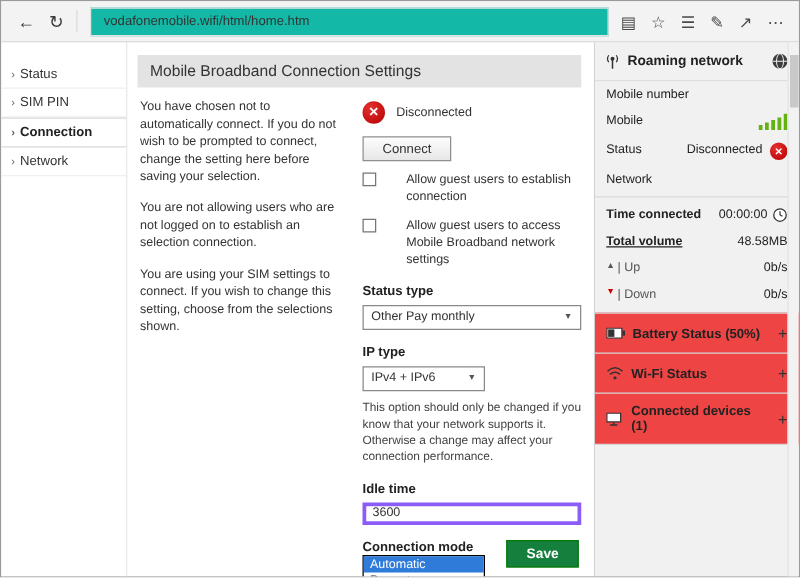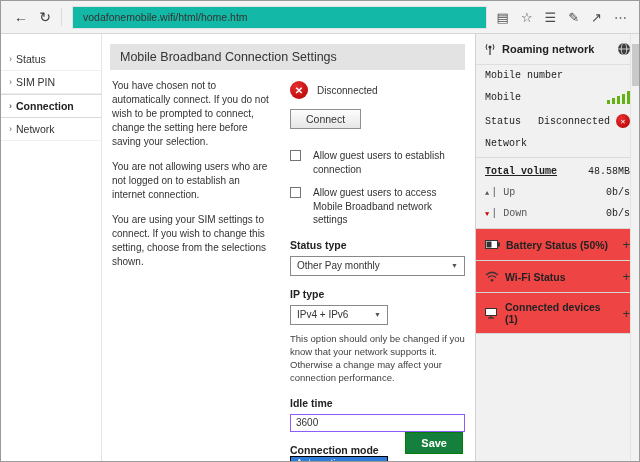--- a/index.html
+++ b/index.html
@@ -26,45 +26,45 @@
   .main { flex:1; padding:10px 10px 0 8px; position:relative; background:#fff; }
   .main-title { background:#e3e3e3; padding:6px 10px; font-size:12.5px; color:#333; }
   .main-body { display:flex; gap:16px; margin-top:9px; padding-left:2px; }
   .col-text { width:162px; flex:none; font-size:10px; color:#333; }
   .col-text p { line-height:1.4; margin-bottom:11px; }
   .col-controls { flex:1; font-size:10px; color:#333; }
 
   .status-row { display:flex; align-items:center; gap:9px; margin-top:2px; }
   .x-circle { width:18px; height:18px; border-radius:50%; background:radial-gradient(circle at 35% 30%, #e63030, #b40000); color:#fff; font-size:10px; font-weight:bold; display:flex; align-items:center; justify-content:center; flex:none; }
   .x-circle.small { width:14px; height:14px; font-size:8px; }
-  .connect-btn { margin:10px 0 20px; padding:3px 15px; background:linear-gradient(#fdfdfd,#e7e7e7); border:1px solid #8f8f8f; font-size:10.5px; color:#333; font-family:inherit; }
-
-  .cb-row { display:flex; gap:12px; align-items:flex-start; margin-bottom:10px; }
+  .connect-btn { margin:10px 0 8px; padding:3px 15px; background:linear-gradient(#fdfdfd,#e7e7e7); border:1px solid #8f8f8f; font-size:10.5px; color:#333; font-family:inherit; }
+
+  .cb-row { display:flex; gap:24px; align-items:flex-start; margin-bottom:10px; }
   .cb { width:11px; height:11px; border:1px solid #757575; background:#fff; flex:none; margin-top:1px; font-size:9px; line-height:10px; text-align:center; color:#3a3a3a; }
   .cb-label { line-height:1.35; }
 
   .field-label { font-weight:bold; font-size:10.5px; color:#222; margin:12px 0 5px; }
   .select { height:20px; border:1px solid #898989; background:#fff; display:flex; align-items:center; justify-content:space-between; padding:0 6px; color:#333; }
   .select .chev { font-size:7px; color:#555; }
   .select.full { width:100%; }
   .select.small { width:98px; }
   .note { font-size:9.5px; color:#3f3f3f; line-height:1.4; margin-top:7px; }
-  .text-input { width:100%; height:18px; border:1px solid #8b5cf6; font-size:10px; padding:0 5px; font-family:inherit; color:#333; }
+  .text-input { width:100%; height:18px; border:3px solid #8b5cf6; font-size:10px; padding:0 5px; font-family:inherit; color:#333; }
 
   .listbox { width:98px; border:1px solid #000; background:#fff; }
   .listbox .opt { padding:1px 5px; font-size:10px; color:#111; }
   .listbox .opt.selected { background:#2f7bd9; color:#fff; }
 
   .save-btn { position:absolute; right:12px; bottom:8px; background:#15803d; border:1px solid #067a06; color:#fff; font-weight:bold; font-size:11px; padding:4px 15px; font-family:inherit; }
 
   
   .panel { width:164px; flex:none; background:#f1f1f1; border-left:1px solid #d2d2d2; font-size:10px; color:#222; }
   .panel-header { display:flex; align-items:center; gap:6px; padding:8px 8px; font-weight:bold; font-size:11px; border-bottom:1px solid #dedede; }
   .panel-header .spacer { flex:1; }
-  .prow { display:flex; align-items:center; padding:5px 9px;font-family:Liberation Mono, monospace; }
+  .prow { display:flex; padding:5px 9px; }
   .prow .lbl { flex:1; }
   .prow .val { font-size:10px; color:#222; }
   .panel-hr { border-top:1px solid #dadada; margin:3px 0; }
   .link-lbl { text-decoration:underline; }
   .sig-bars { display:flex; align-items:flex-end; gap:2px; height:13px; }
   .sig-bars i { display:block; width:3px; background:#63b112; }
   .arrow-up { color:#555; font-size:7px; margin-right:2px; }
   .arrow-down { color:#cc0000; font-size:7px; margin-right:2px; }
   .gray-lbl { color:#555; }
   .section-row { display:flex; align-items:center; gap:6px; padding:8px 9px; border-top:1px solid #d6d6d6; font-weight:bold; font-size:10.5px; color:#222; }
@@ -120,21 +120,21 @@
         <span>Network</span>
       </div>
     </nav>
 
     <main class="main">
       <div class="main-title">Mobile Broadband Connection Settings</div>
 
       <div class="main-body">
         <div class="col-text">
           <p>You have chosen not to automatically connect. If you do not wish to be prompted to connect, change the setting here before saving your selection.</p>
-          <p>You are not allowing users who are not logged on to establish an internet connection.</p>
+          <p>You are not allowing users who are not logged on to establish an selection connection.</p>
           <p>You are using your SIM settings to connect. If you wish to change this setting, choose from the selections shown.</p>
         </div>
 
         <div class="col-controls">
           <div class="status-row">
             <span class="x-circle">✕</span>
             <span>Disconnected</span>
           </div>
           <button class="connect-btn">Connect</button>
 
@@ -213,20 +213,29 @@
         <span class="val" style="margin-right:6px;">Disconnected</span>
         <span class="x-circle small">✕</span>
       </div>
 
       <div class="prow">
         <span class="lbl">Network</span>
       </div>
 
       <div class="panel-hr"></div>
 
+      <div class="prow">
+        <span class="lbl" style="font-weight:bold;">Time connected</span>
+        <span class="val" style="margin-right:4px;">00:00:00</span>
+        <svg width="12" height="12" viewBox="0 0 12 12">
+          <circle cx="6" cy="6" r="5" fill="#fff" stroke="#333" stroke-width="1"></circle>
+          <line x1="6" y1="6" x2="6" y2="3" stroke="#333" stroke-width="1"></line>
+          <line x1="6" y1="6" x2="8" y2="7" stroke="#333" stroke-width="1"></line>
+        </svg>
+      </div>
 
       <div class="prow">
         <span class="lbl link-lbl" style="font-weight:bold;">Total volume</span>
         <span class="val">48.58MB</span>
       </div>
 
       <div class="prow">
         <span class="arrow-up">▲</span>
         <span class="lbl gray-lbl">| Up</span>
         <span class="val">0b/s</span>

